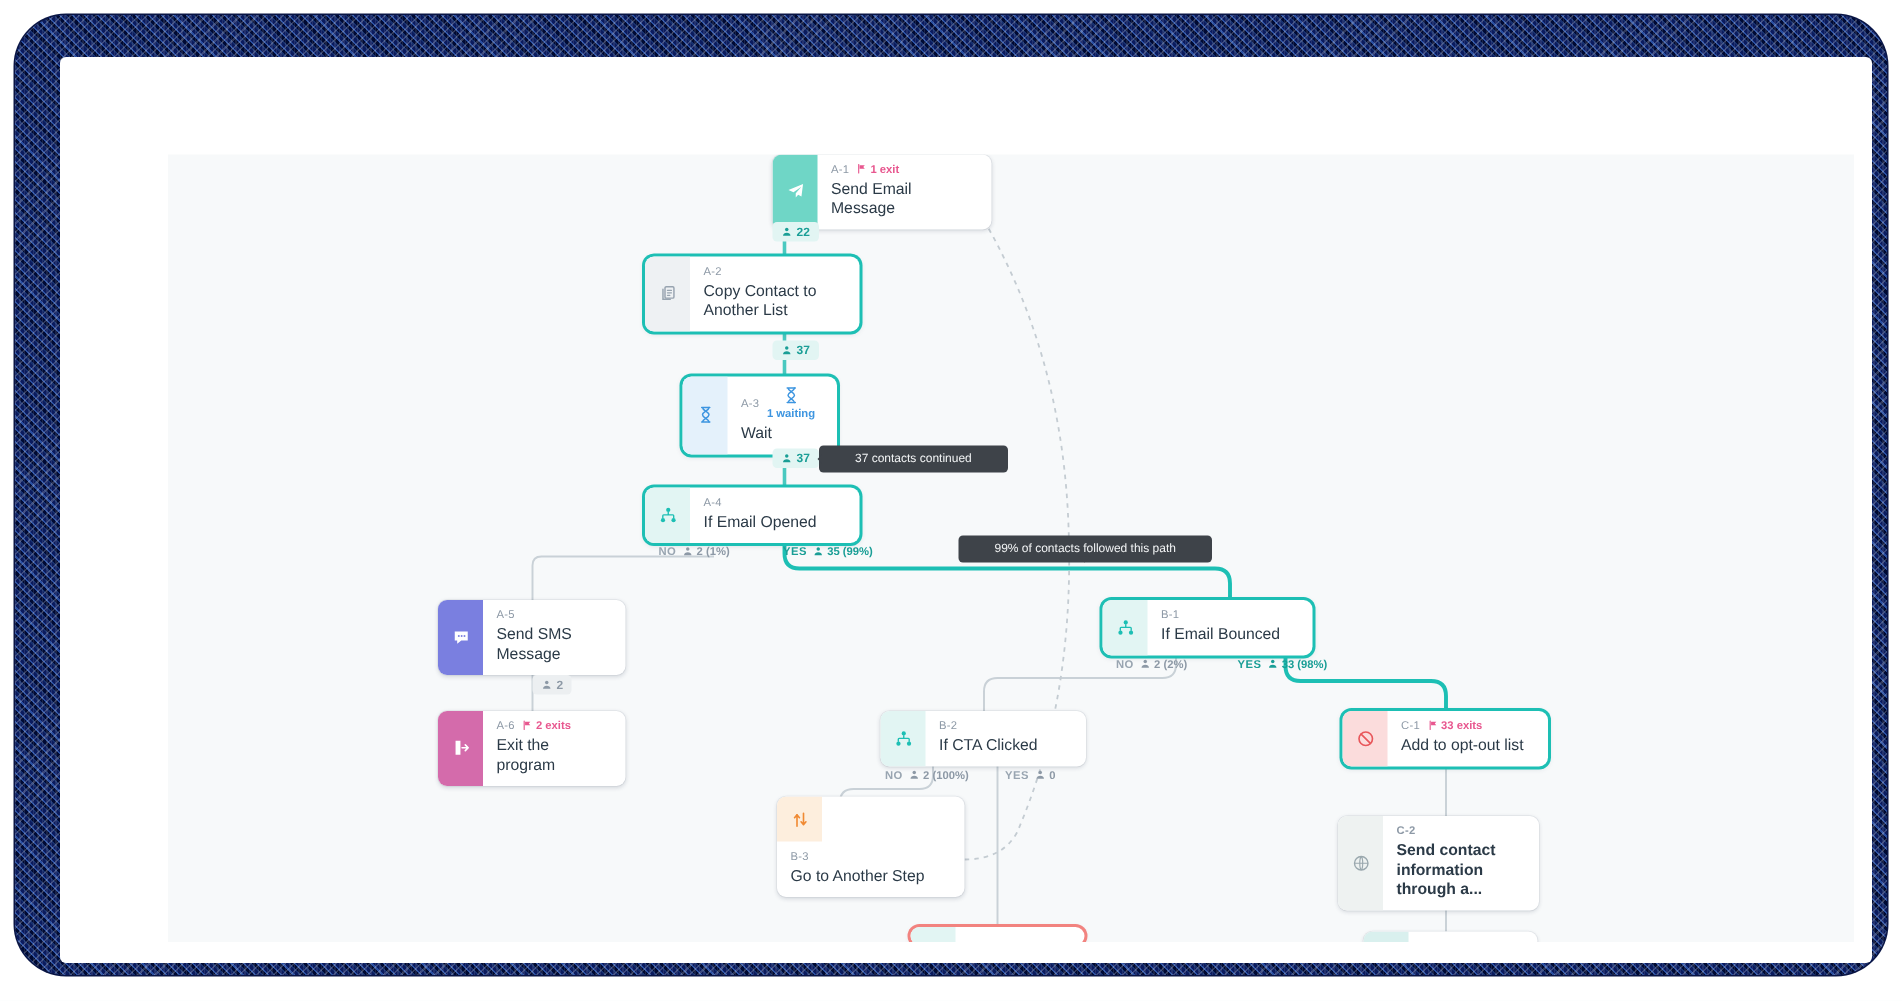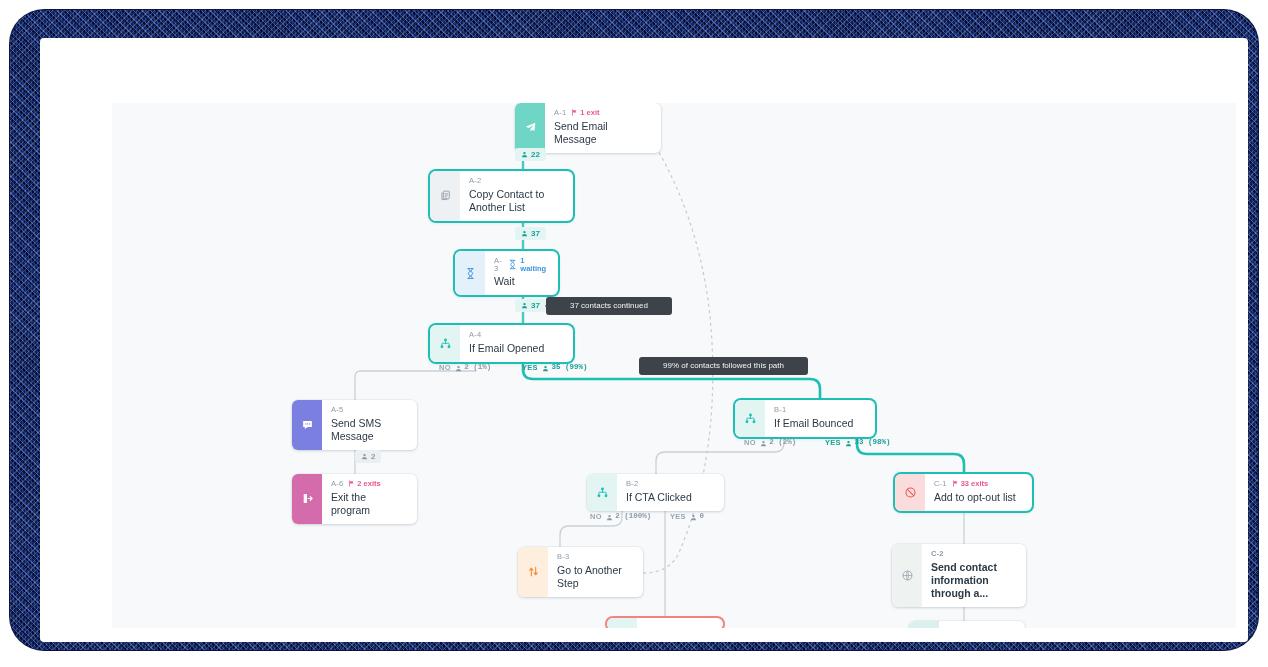--- a/index.html
+++ b/index.html
@@ -50,35 +50,35 @@
     box-shadow:0 0 0 2px #f2837f,0 1px 4px rgba(30,45,70,.18);
   }
   .ic{
     width:30px;flex:0 0 30px;display:flex;align-items:center;justify-content:center;
   }
   .body{padding:6px 10px 7px 9px;flex:1 1 auto;min-width:0;}
   .meta{display:flex;align-items:center;gap:5px;line-height:1;margin-bottom:3px;}
   .code{font-size:7.5px;color:#8d99a6;letter-spacing:.2px;}
   .tag{font-size:7.5px;font-weight:bold;display:flex;align-items:center;gap:2px;}
   .tag.pink{color:#e8578f;}
-  .tag.blue{color:#3d95e0;}
+  .tag.blue{color:#3d95e0;flex-direction:column;}
   .title{font-size:10.5px;color:#2b3a47;line-height:1.26;word-wrap:break-word;}
 
   
   .pill{
     position:absolute;display:flex;align-items:center;gap:3px;
     padding:2.5px 6px;border-radius:3px;font-size:8px;font-weight:bold;line-height:1;
   }
   .pill.teal{background:#e2f5f3;color:#1a9e96;}
   .pill.grey{background:#eceff1;color:#8d99a6;}
 
   
   .branch{position:absolute;display:flex;align-items:center;gap:4px;font-size:7.5px;line-height:1;white-space:nowrap;}
   .branch .lab{color:#99a5b1;font-weight:bold;letter-spacing:.3px;}
-  .branch .val{display:flex;align-items:flex-end;gap:2.5px;font-weight:bold;font-family:Liberation Mono, monospace;}
+  .branch .val{display:flex;align-items:flex-start;gap:2.5px;font-weight:bold;}
   .branch.on .lab{color:#1a9e96;}
   .branch.on .val{color:#1a9e96;}
   .branch.off .val{color:#8d99a6;}
 
   
   .tip{
     position:absolute;background:#3e4349;color:#f2f4f5;
     font-size:8px;line-height:1;padding:5px 24px;border-radius:3px;white-space:nowrap;
   }
   .tip:after{
@@ -265,21 +265,21 @@
                 <path d="M12 8.3v3.2M12 11.5H6.3a1 1 0 00-1 1v2.7M12 11.5h5.7a1 1 0 011 1v2.7" fill="none" stroke="#1dbfb4" stroke-width="1.7" stroke-linecap="round"></path>
               </svg>
             </div>
             <div class="body">
               <div class="meta">
                 <span class="code">B-2</span>
               </div>
               <div class="title">If CTA Clicked</div>
             </div>
           </div>
-          <div class="node" style="left: 406px; top: 444px; width: 125px;">
+          <div class="node" style="left: 406px; top: 428px; width: 125px; flex-direction: column;">
             <div class="ic" style="background:#fdeedd">
               <svg xmlns="http://www.w3.org/2000/svg" width="13" height="13" viewBox="0 0 24 24">
                 <path d="M8 20V6M8 6L5 9.5M8 6l3 3.5" fill="none" stroke="#f08a33" stroke-width="2" stroke-linecap="round" stroke-linejoin="round"></path>
                 <path d="M16 4v14M16 18l3-3.5M16 18l-3-3.5" fill="none" stroke="#f08a33" stroke-width="2" stroke-linecap="round" stroke-linejoin="round"></path>
               </svg>
             </div>
             <div class="body">
               <div class="meta">
                 <span class="code">B-3</span>
               </div>

